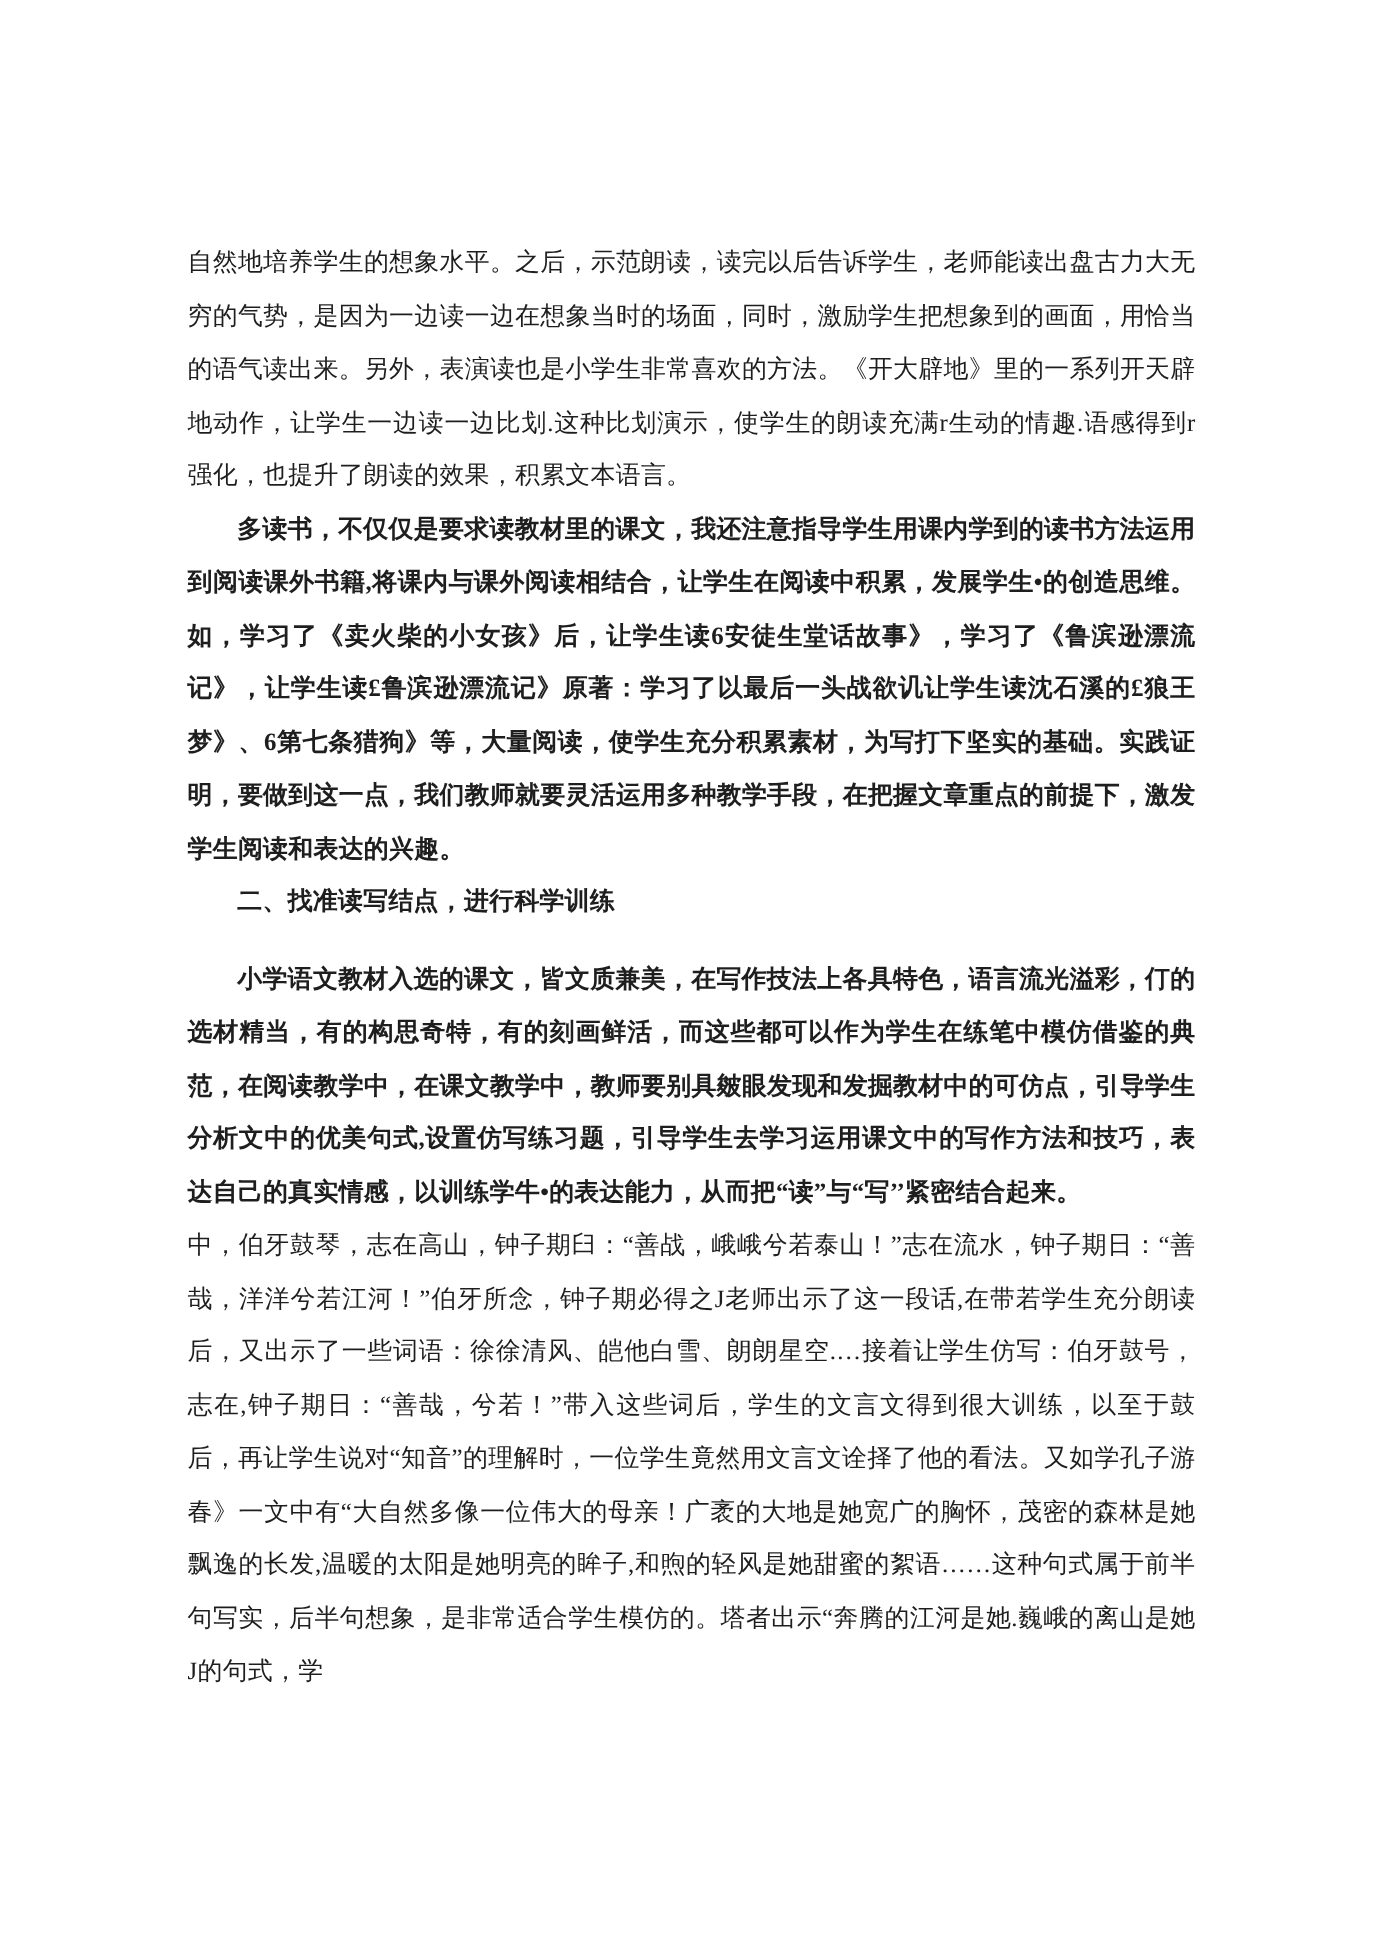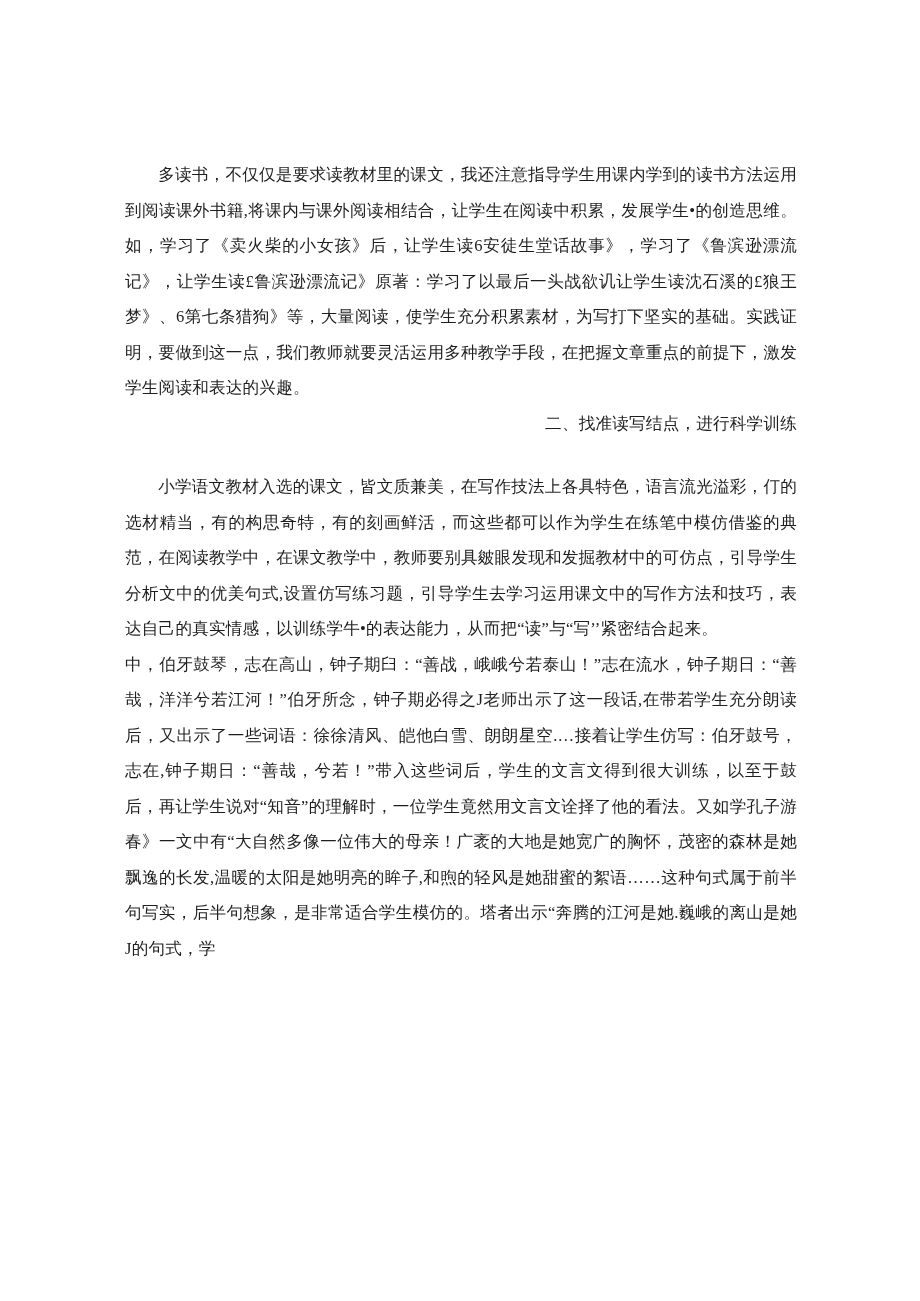--- a/index.html
+++ b/index.html
@@ -26,37 +26,39 @@
     letter-spacing: 0.2px;
   }
   .para {
     margin: 0;
     text-align: justify;
     text-justify: inter-ideograph;
     word-break: break-all;
   }
   .indent {
     text-indent: 2em;
+    font-weight: bold;
   }
   .align-left {
-    text-align: right;
+    text-align: left;
   }
   .align-right {
     text-align: right;
   }
   .spaced-top {
-    margin-top: 28px;
+    margin-top: 16px;
   }
 </style>
 </head>
 <body>
 
 <div class="page">
   <div class="content">
 
+    <p class="para">自然地培养学生的想象水平。之后，示范朗读，读完以后告诉学生，老师能读出盘古力大无穷的气势，是因为一边读一边在想象当时的场面，同时，激励学生把想象到的画面，用恰当的语气读出来。另外，表演读也是小学生非常喜欢的方法。《开大辟地》里的一系列开天辟地动作，让学生一边读一边比划.这种比划演示，使学生的朗读充满r生动的情趣.语感得到r强化，也提升了朗读的效果，积累文本语言。</p>
 
     <p class="para indent">多读书，不仅仅是要求读教材里的课文，我还注意指导学生用课内学到的读书方法运用到阅读课外书籍,将课内与课外阅读相结合，让学生在阅读中积累，发展学生•的创造思维。如，学习了《卖火柴的小女孩》后，让学生读6安徒生堂话故事》，学习了《鲁滨逊漂流记》，让学生读£鲁滨逊漂流记》原著：学习了以最后一头战欲讥让学生读沈石溪的£狼王梦》、6第七条猎狗》等，大量阅读，使学生充分积累素材，为写打下坚实的基础。实践证明，要做到这一点，我们教师就要灵活运用多种教学手段，在把握文章重点的前提下，激发学生阅读和表达的兴趣。</p>
 
     <p class="para indent align-left">二、找准读写结点，进行科学训练</p>
 
 
     <p class="para indent spaced-top">小学语文教材入选的课文，皆文质兼美，在写作技法上各具特色，语言流光溢彩，仃的选材精当，有的构思奇特，有的刻画鲜活，而这些都可以作为学生在练笔中模仿借鉴的典范，在阅读教学中，在课文教学中，教师要别具皴眼发现和发掘教材中的可仿点，引导学生分析文中的优美句式,设置仿写练习题，引导学生去学习运用课文中的写作方法和技巧，表达自己的真实情感，以训练学牛•的表达能力，从而把“读”与“写’’紧密结合起来。</p>
 
 
     <p class="para">中，伯牙鼓琴，志在高山，钟子期臼：“善战，峨峨兮若泰山！”志在流水，钟子期日：“善哉，洋洋兮若江河！”伯牙所念，钟子期必得之J老师出示了这一段话,在带若学生充分朗读后，又出示了一些词语：徐徐清风、皑他白雪、朗朗星空.…接着让学生仿写：伯牙鼓号，志在,钟子期日：“善哉，兮若！”带入这些词后，学生的文言文得到很大训练，以至于鼓后，再让学生说对“知音”的理解时，一位学生竟然用文言文诠择了他的看法。又如学孔子游春》一文中有“大自然多像一位伟大的母亲！广袤的大地是她宽广的胸怀，茂密的森林是她飘逸的长发,温暖的太阳是她明亮的眸子,和煦的轻风是她甜蜜的絮语……这种句式属于前半句写实，后半句想象，是非常适合学生模仿的。塔者出示“奔腾的江河是她.巍峨的离山是她J的句式，学</p>

